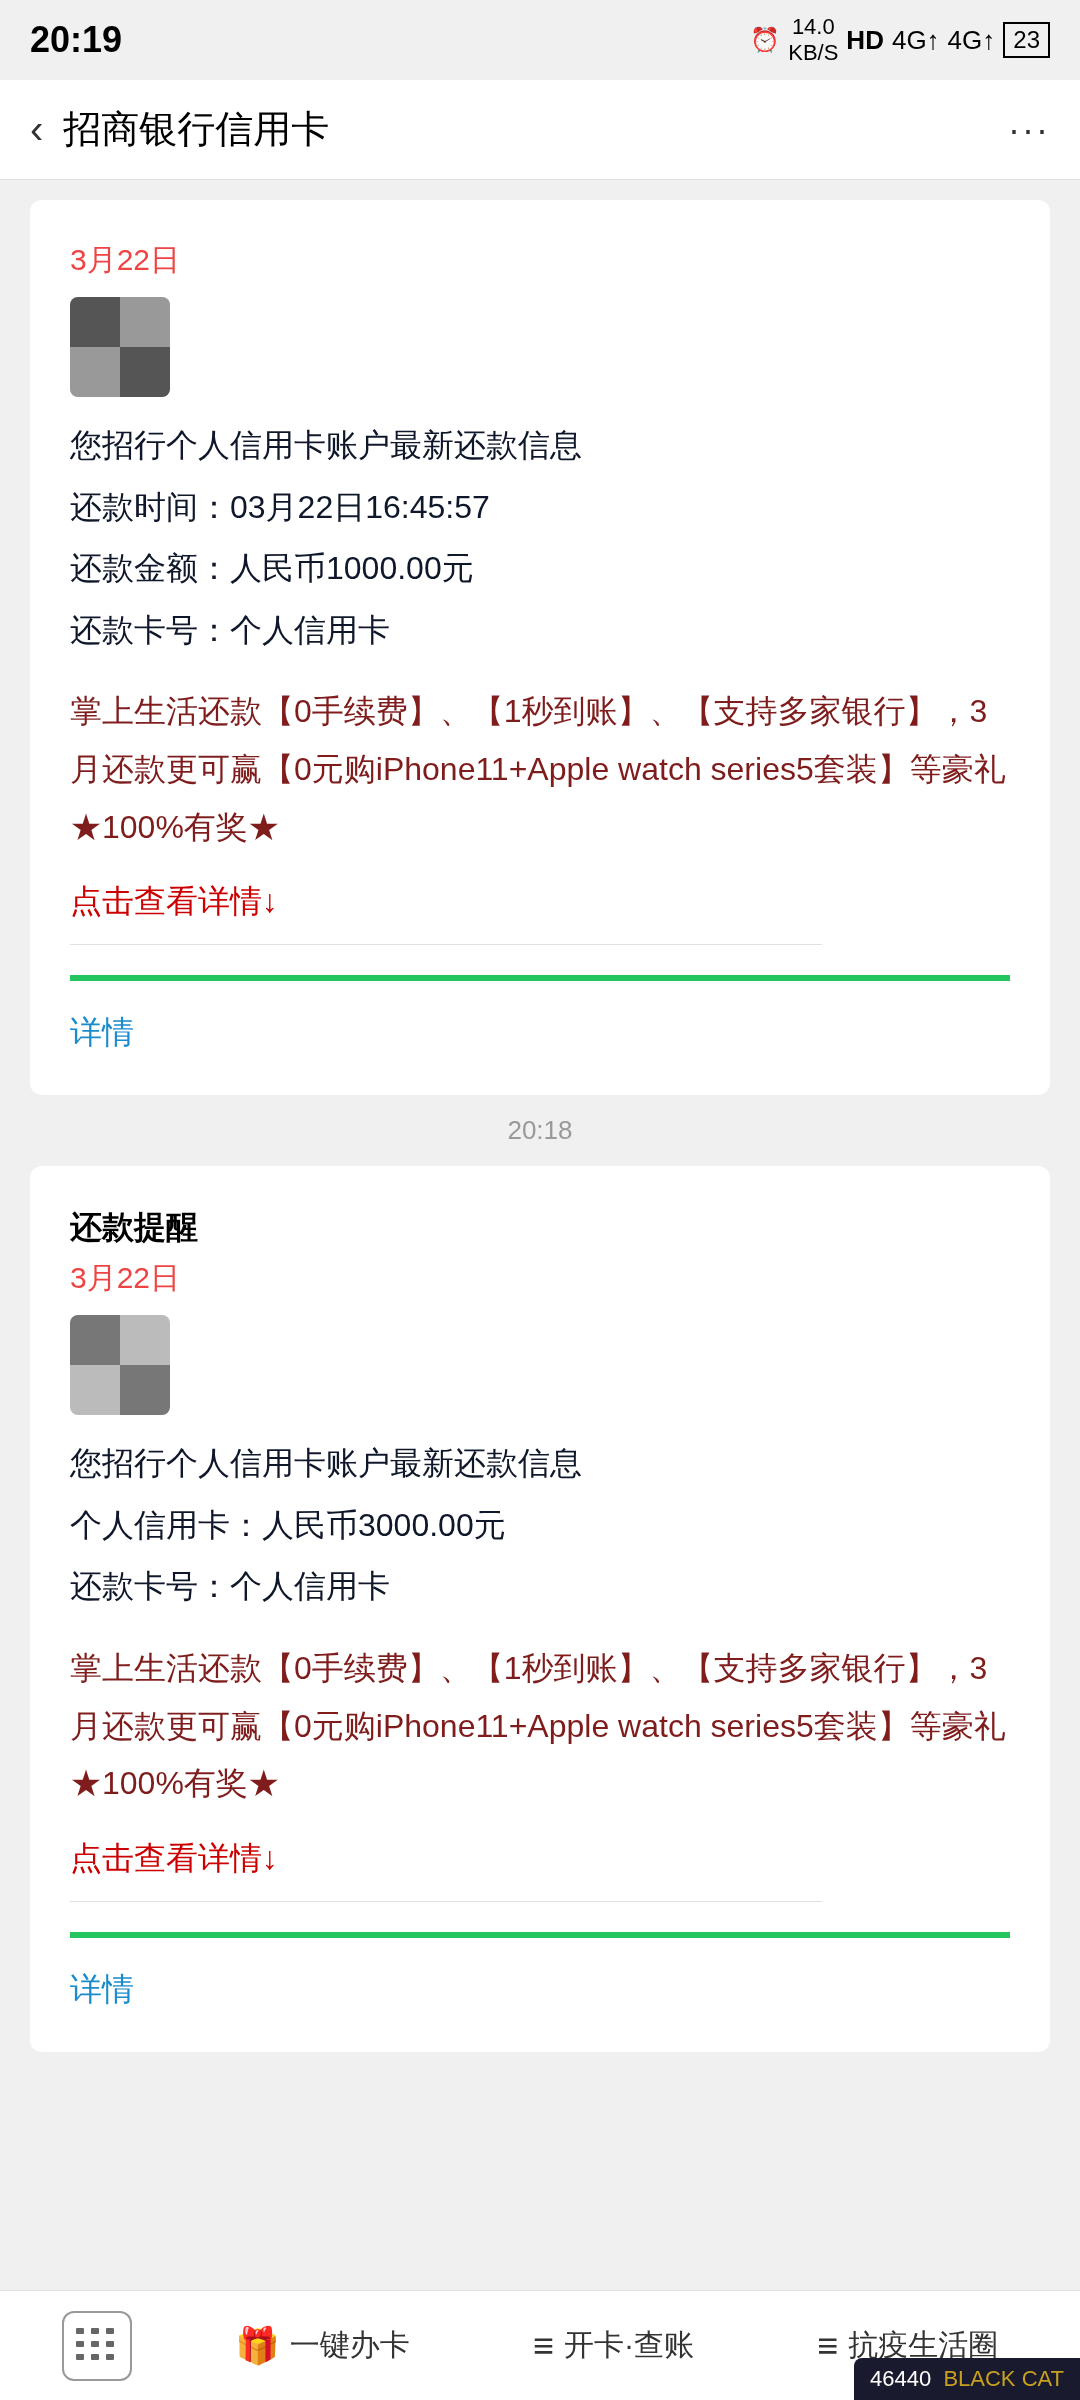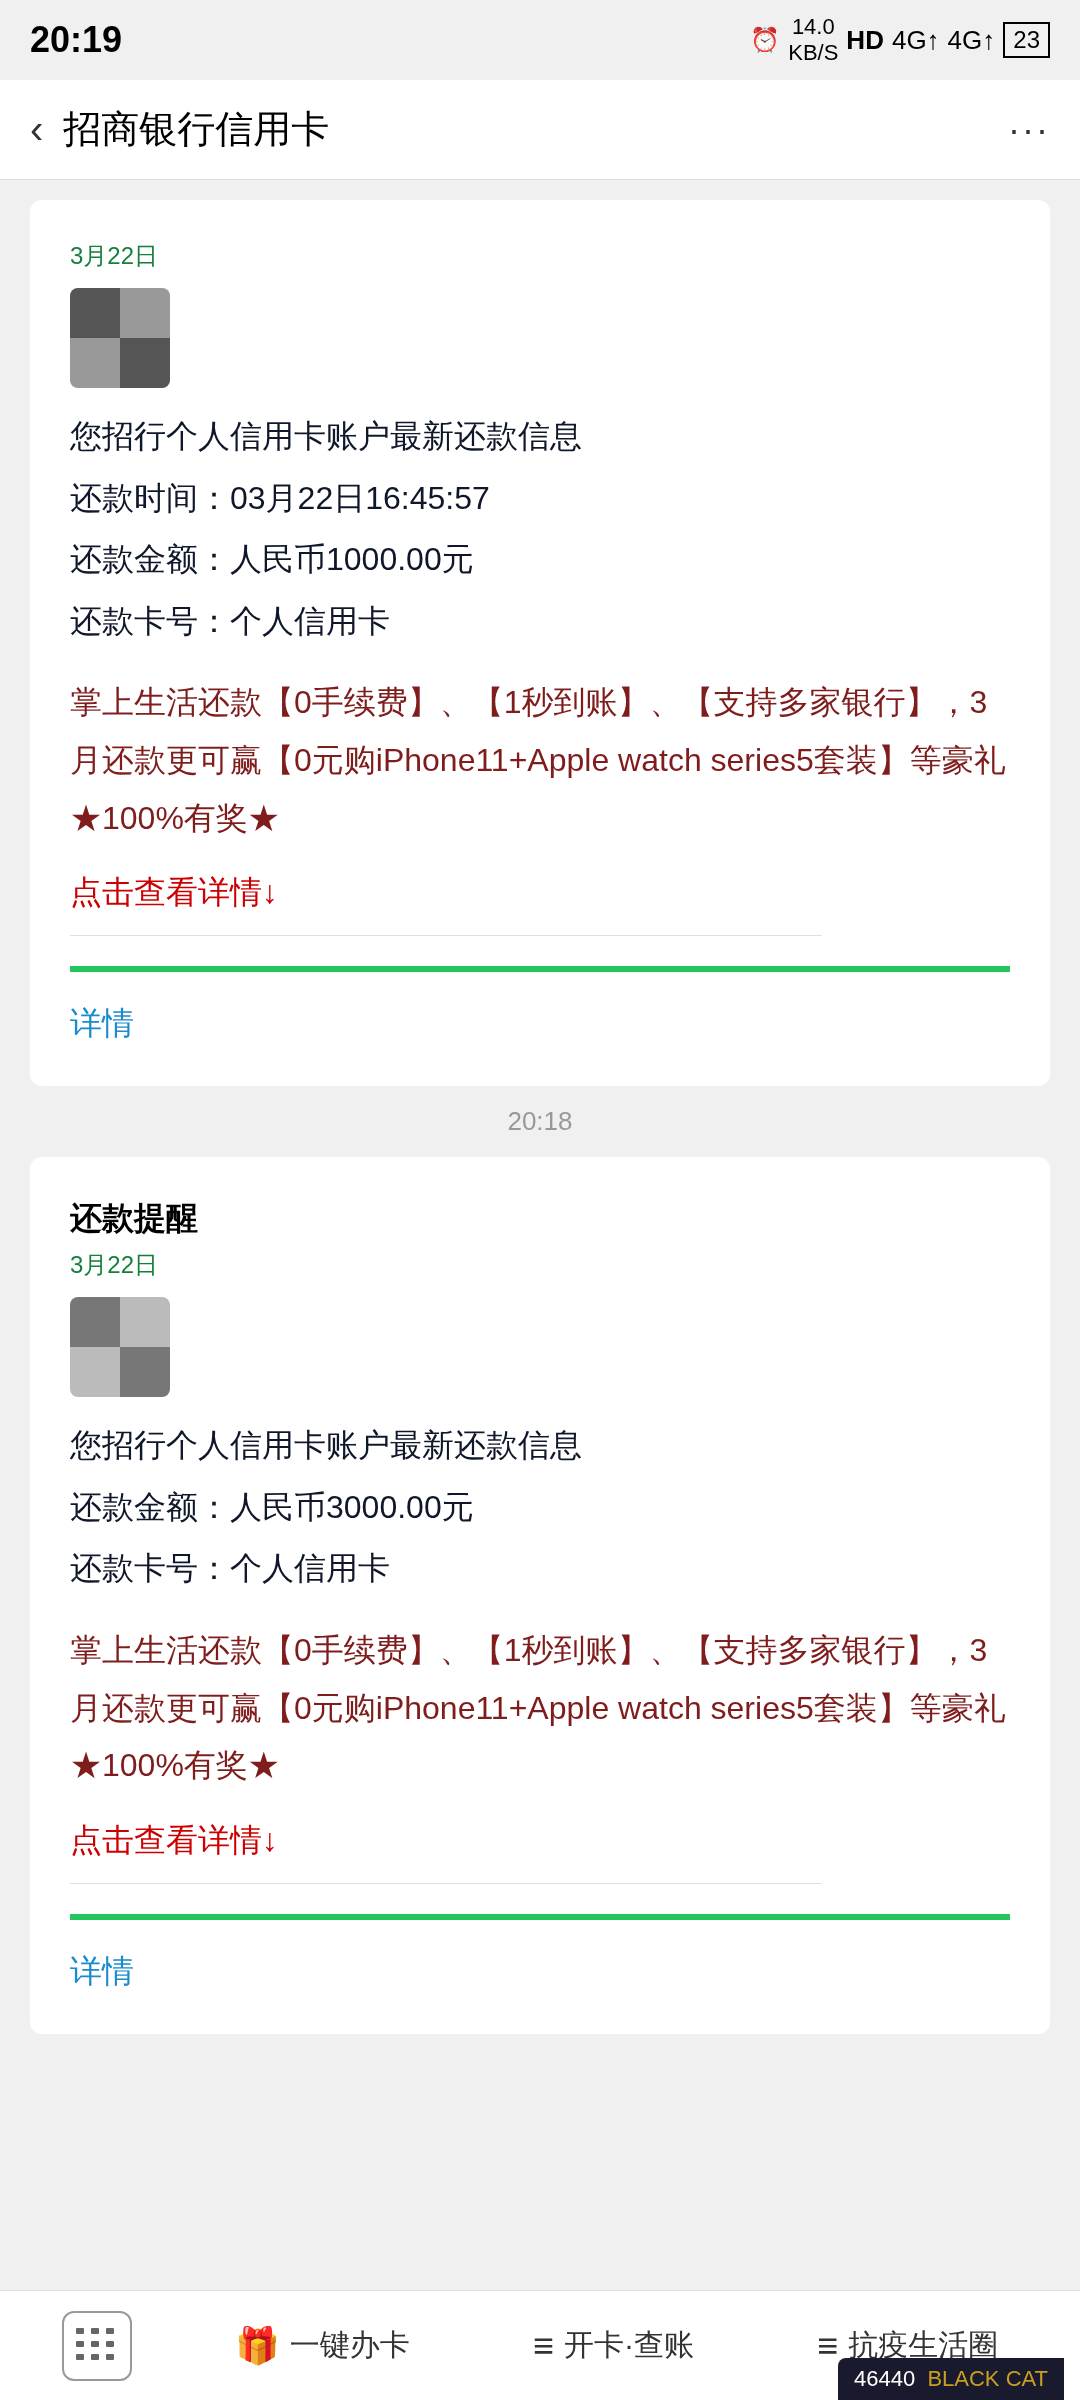--- a/index.html
+++ b/index.html
@@ -101,22 +101,22 @@
 
     
     .time-divider {
       text-align: center;
       color: #999;
       font-size: 26px;
       padding: 20px 0;
     }
 
     .date-label {
-      font-size: 24px;
-      color: #15803d;
+      font-size: 30px;
+      color: #ef4444;
       margin-bottom: 16px;
     }
 
     .avatar-placeholder {
       width: 100px;
       height: 100px;
       background: #ccc;
       border-radius: 8px;
       margin-bottom: 20px;
       display: grid;
@@ -243,21 +243,21 @@
       display: block;
       width: 8px;
       height: 6px;
       background: #666;
       border-radius: 1px;
     }
 
     .black-cat-watermark {
       position: absolute;
       bottom: 0;
-      right: 16px;
+      right: 0;
       background: #1a1a2e;
       color: #fff;
       padding: 8px 16px;
       font-size: 22px;
       border-top-left-radius: 8px;
     }
 
     .divider-line {
       width: 80%;
       height: 1px;
@@ -324,21 +324,21 @@
 
     <div class="avatar-small" style="width:100px;height:100px;display:grid;grid-template-columns:1fr 1fr;border-radius:8px;overflow:hidden;margin-bottom:20px;">
       <div class="cell1" style="background:#777;"></div>
       <div class="cell2" style="background:#bbb;"></div>
       <div class="cell3" style="background:#bbb;"></div>
       <div class="cell4" style="background:#777;"></div>
     </div>
 
     <div class="message-body">
       <span class="line">您招行个人信用卡账户最新还款信息</span>
-      <span class="line">还款金额：人民币3000.00元</span>
+      <span class="line">个人信用卡：人民币3000.00元</span>
       <span class="line">还款卡号：个人信用卡</span>
     </div>
 
     <div class="promo-text">
       掌上生活还款【0手续费】、【1秒到账】、【支持多家银行】，3月还款更可赢【0元购iPhone11+Apple watch series5套装】等豪礼★100%有奖★
     </div>
 
     <a class="detail-link">点击查看详情↓</a>
 
     <div class="divider-line" style="margin: 20px 0;"></div>

